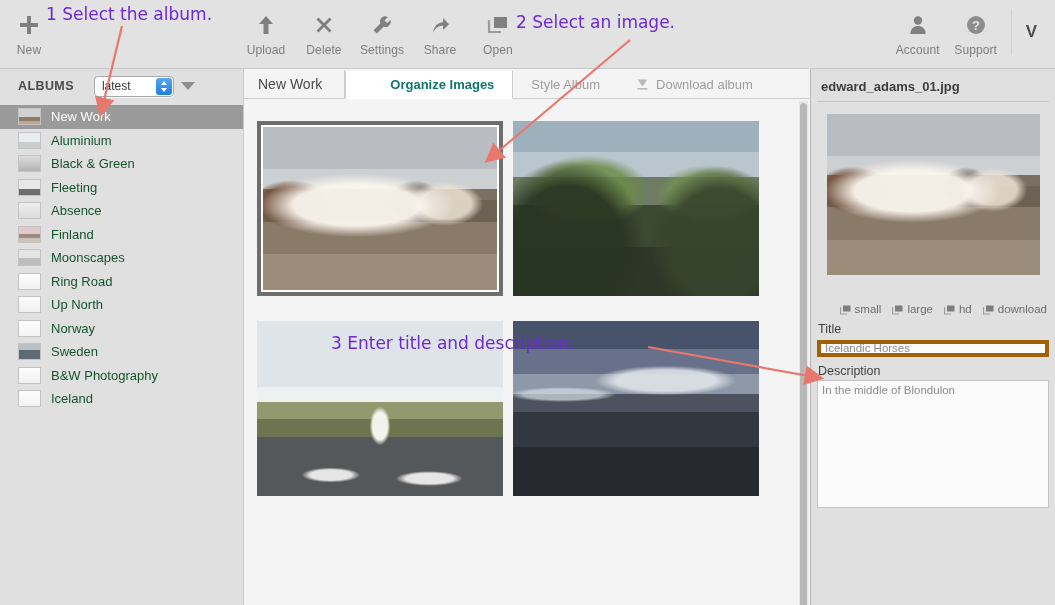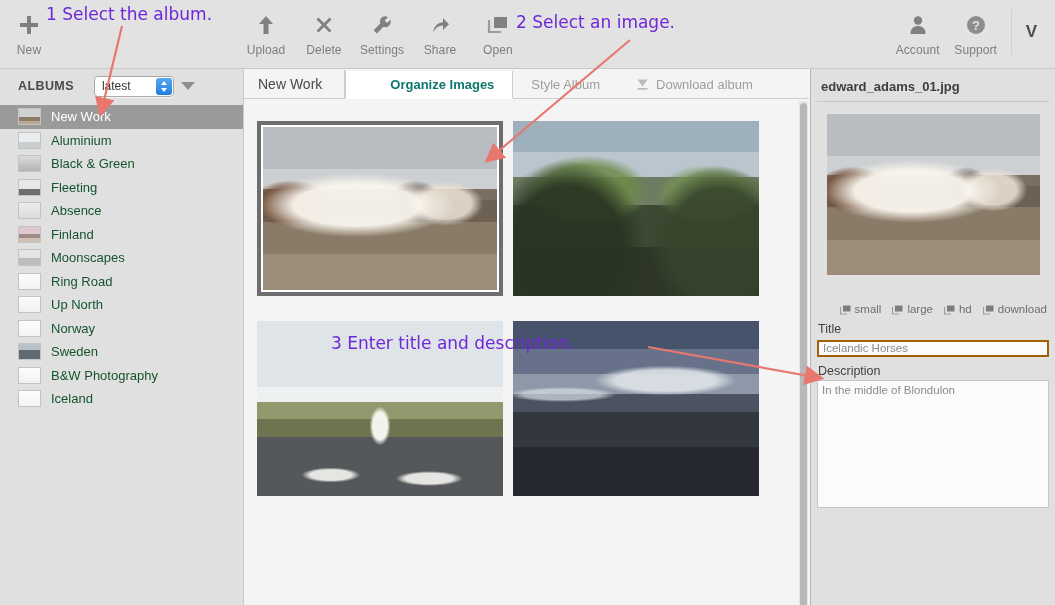--- a/index.html
+++ b/index.html
@@ -250,21 +250,21 @@
     cursor: pointer;
   }
   .field-label {
     font-size: 12.5px; color: #3f3f3f;
     margin: 7px 0 2px 1px;
   }
   .text-input {
     width: 100%;
     height: 17px;
     background: #fbfbfb;
-    border: 2px solid #a16207;
+    border: 4px solid #a16207;
     box-sizing: border-box;
     font-family: "Liberation Sans", sans-serif;
     font-size: 11.5px;
     color: #8c8c8c;
     padding: 0 4px;
     outline: none;
   }
   .text-area {
     width: 100%;
     height: 128px;

